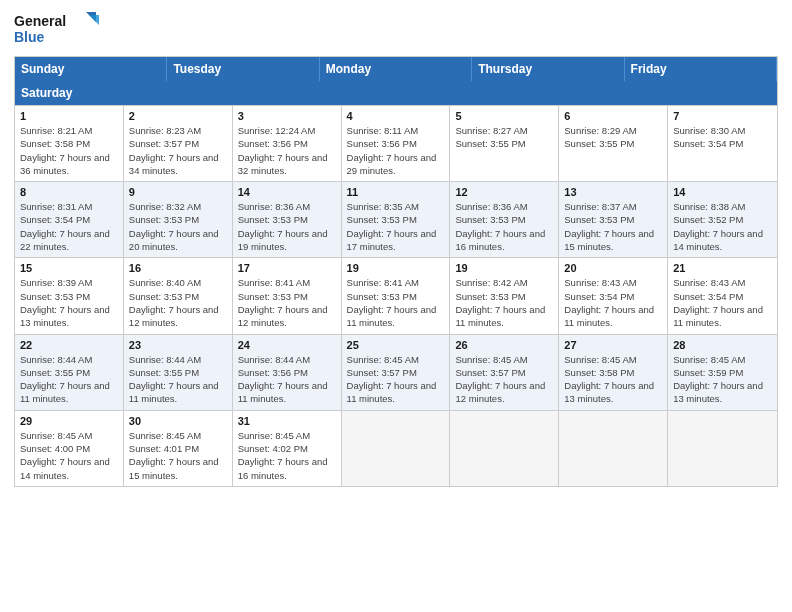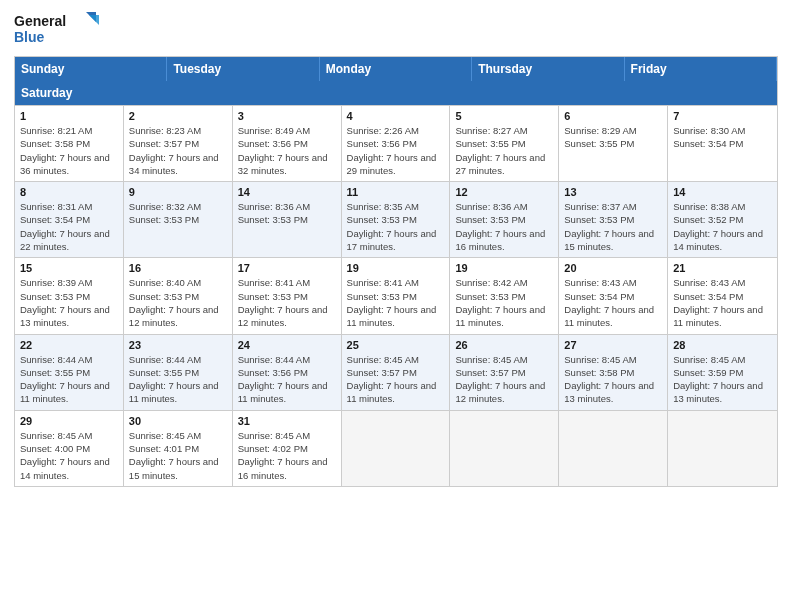--- a/index.html
+++ b/index.html
@@ -130,35 +130,34 @@
             <div class="cell-line">Daylight: 7 hours and 36 minutes.</div>
           </div>
           <div class="cal-cell">
             <div class="day-num">2</div>
             <div class="cell-line">Sunrise: 8:23 AM</div>
             <div class="cell-line">Sunset: 3:57 PM</div>
             <div class="cell-line">Daylight: 7 hours and 34 minutes.</div>
           </div>
           <div class="cal-cell">
             <div class="day-num">3</div>
-            <div class="cell-line">Sunrise: 8:49 AM</div>
+            <div class="cell-line">Sunrise: 12:24 AM</div>
             <div class="cell-line">Sunset: 3:56 PM</div>
             <div class="cell-line">Daylight: 7 hours and 32 minutes.</div>
           </div>
           <div class="cal-cell">
             <div class="day-num">4</div>
-            <div class="cell-line">Sunrise: 2:26 AM</div>
+            <div class="cell-line">Sunrise: 8:11 AM</div>
             <div class="cell-line">Sunset: 3:56 PM</div>
             <div class="cell-line">Daylight: 7 hours and 29 minutes.</div>
           </div>
           <div class="cal-cell">
             <div class="day-num">5</div>
             <div class="cell-line">Sunrise: 8:27 AM</div>
             <div class="cell-line">Sunset: 3:55 PM</div>
-            <div class="cell-line">Daylight: 7 hours and 27 minutes.</div>
           </div>
           <div class="cal-cell">
             <div class="day-num">6</div>
             <div class="cell-line">Sunrise: 8:29 AM</div>
             <div class="cell-line">Sunset: 3:55 PM</div>
           </div>
           <div class="cal-cell">
             <div class="day-num">7</div>
             <div class="cell-line">Sunrise: 8:30 AM</div>
             <div class="cell-line">Sunset: 3:54 PM</div>
@@ -168,25 +167,27 @@
           <div class="cal-cell alt-row">
             <div class="day-num">8</div>
             <div class="cell-line">Sunrise: 8:31 AM</div>
             <div class="cell-line">Sunset: 3:54 PM</div>
             <div class="cell-line">Daylight: 7 hours and 22 minutes.</div>
           </div>
           <div class="cal-cell alt-row">
             <div class="day-num">9</div>
             <div class="cell-line">Sunrise: 8:32 AM</div>
             <div class="cell-line">Sunset: 3:53 PM</div>
+            <div class="cell-line">Daylight: 7 hours and 20 minutes.</div>
           </div>
           <div class="cal-cell alt-row">
             <div class="day-num">14</div>
             <div class="cell-line">Sunrise: 8:36 AM</div>
             <div class="cell-line">Sunset: 3:53 PM</div>
+            <div class="cell-line">Daylight: 7 hours and 19 minutes.</div>
           </div>
           <div class="cal-cell alt-row">
             <div class="day-num">11</div>
             <div class="cell-line">Sunrise: 8:35 AM</div>
             <div class="cell-line">Sunset: 3:53 PM</div>
             <div class="cell-line">Daylight: 7 hours and 17 minutes.</div>
           </div>
           <div class="cal-cell alt-row">
             <div class="day-num">12</div>
             <div class="cell-line">Sunrise: 8:36 AM</div>

